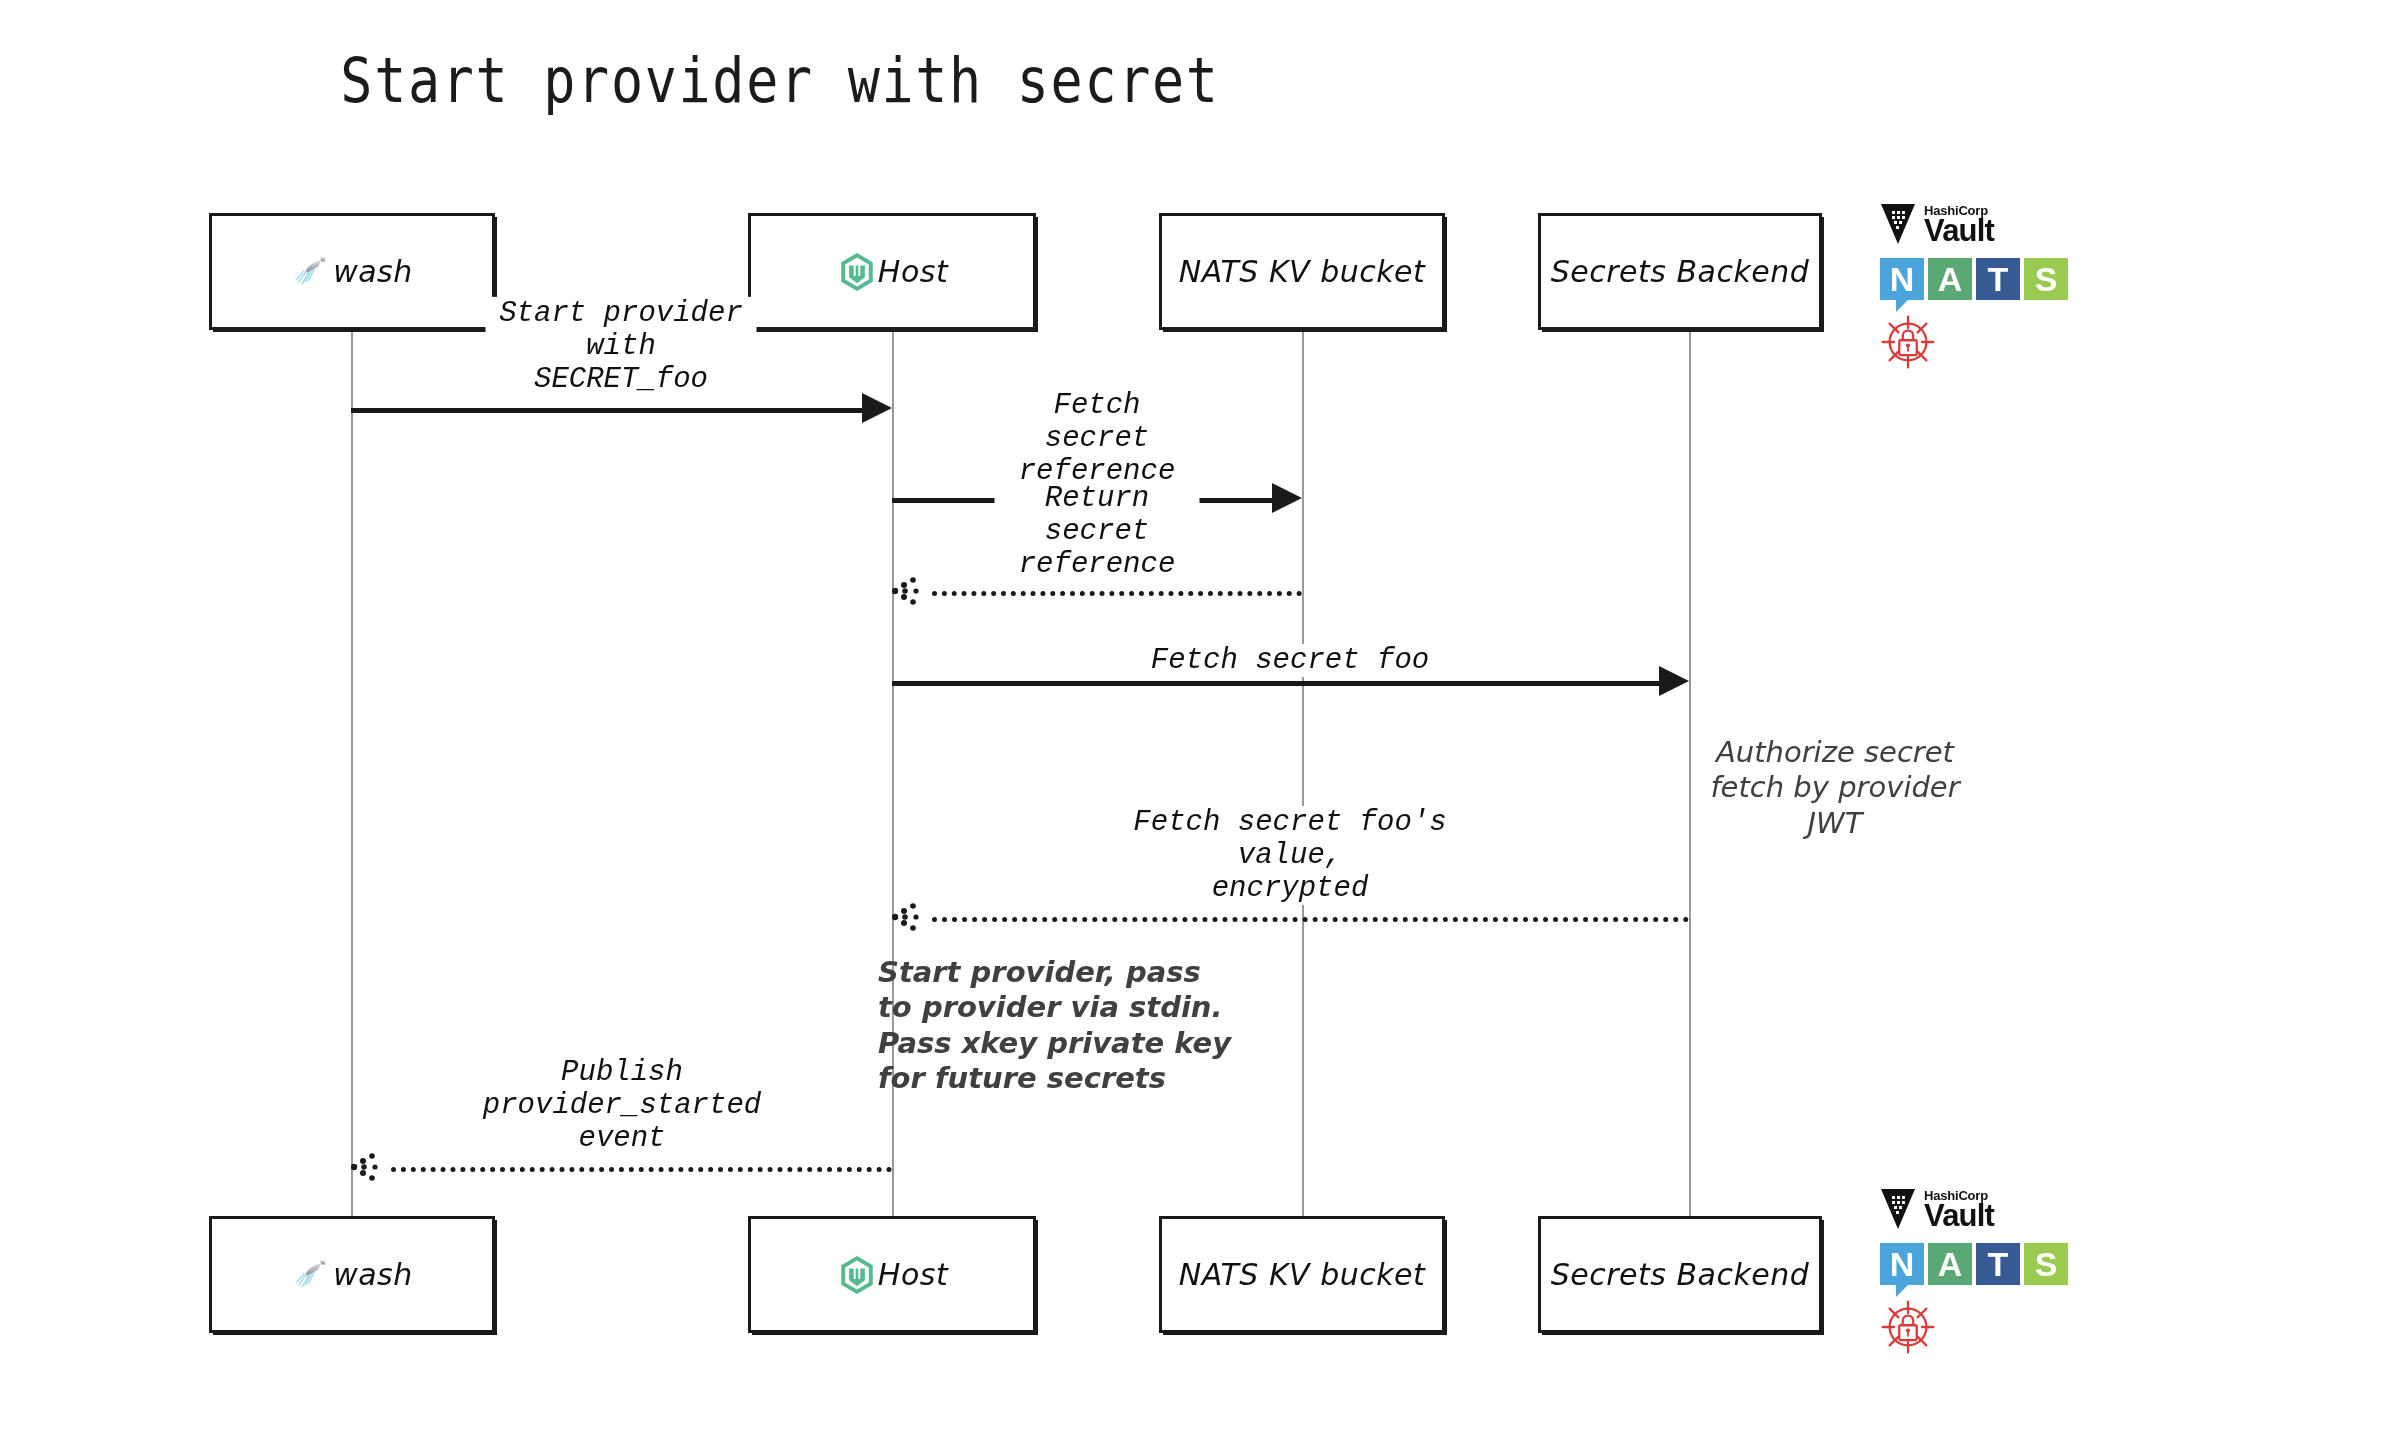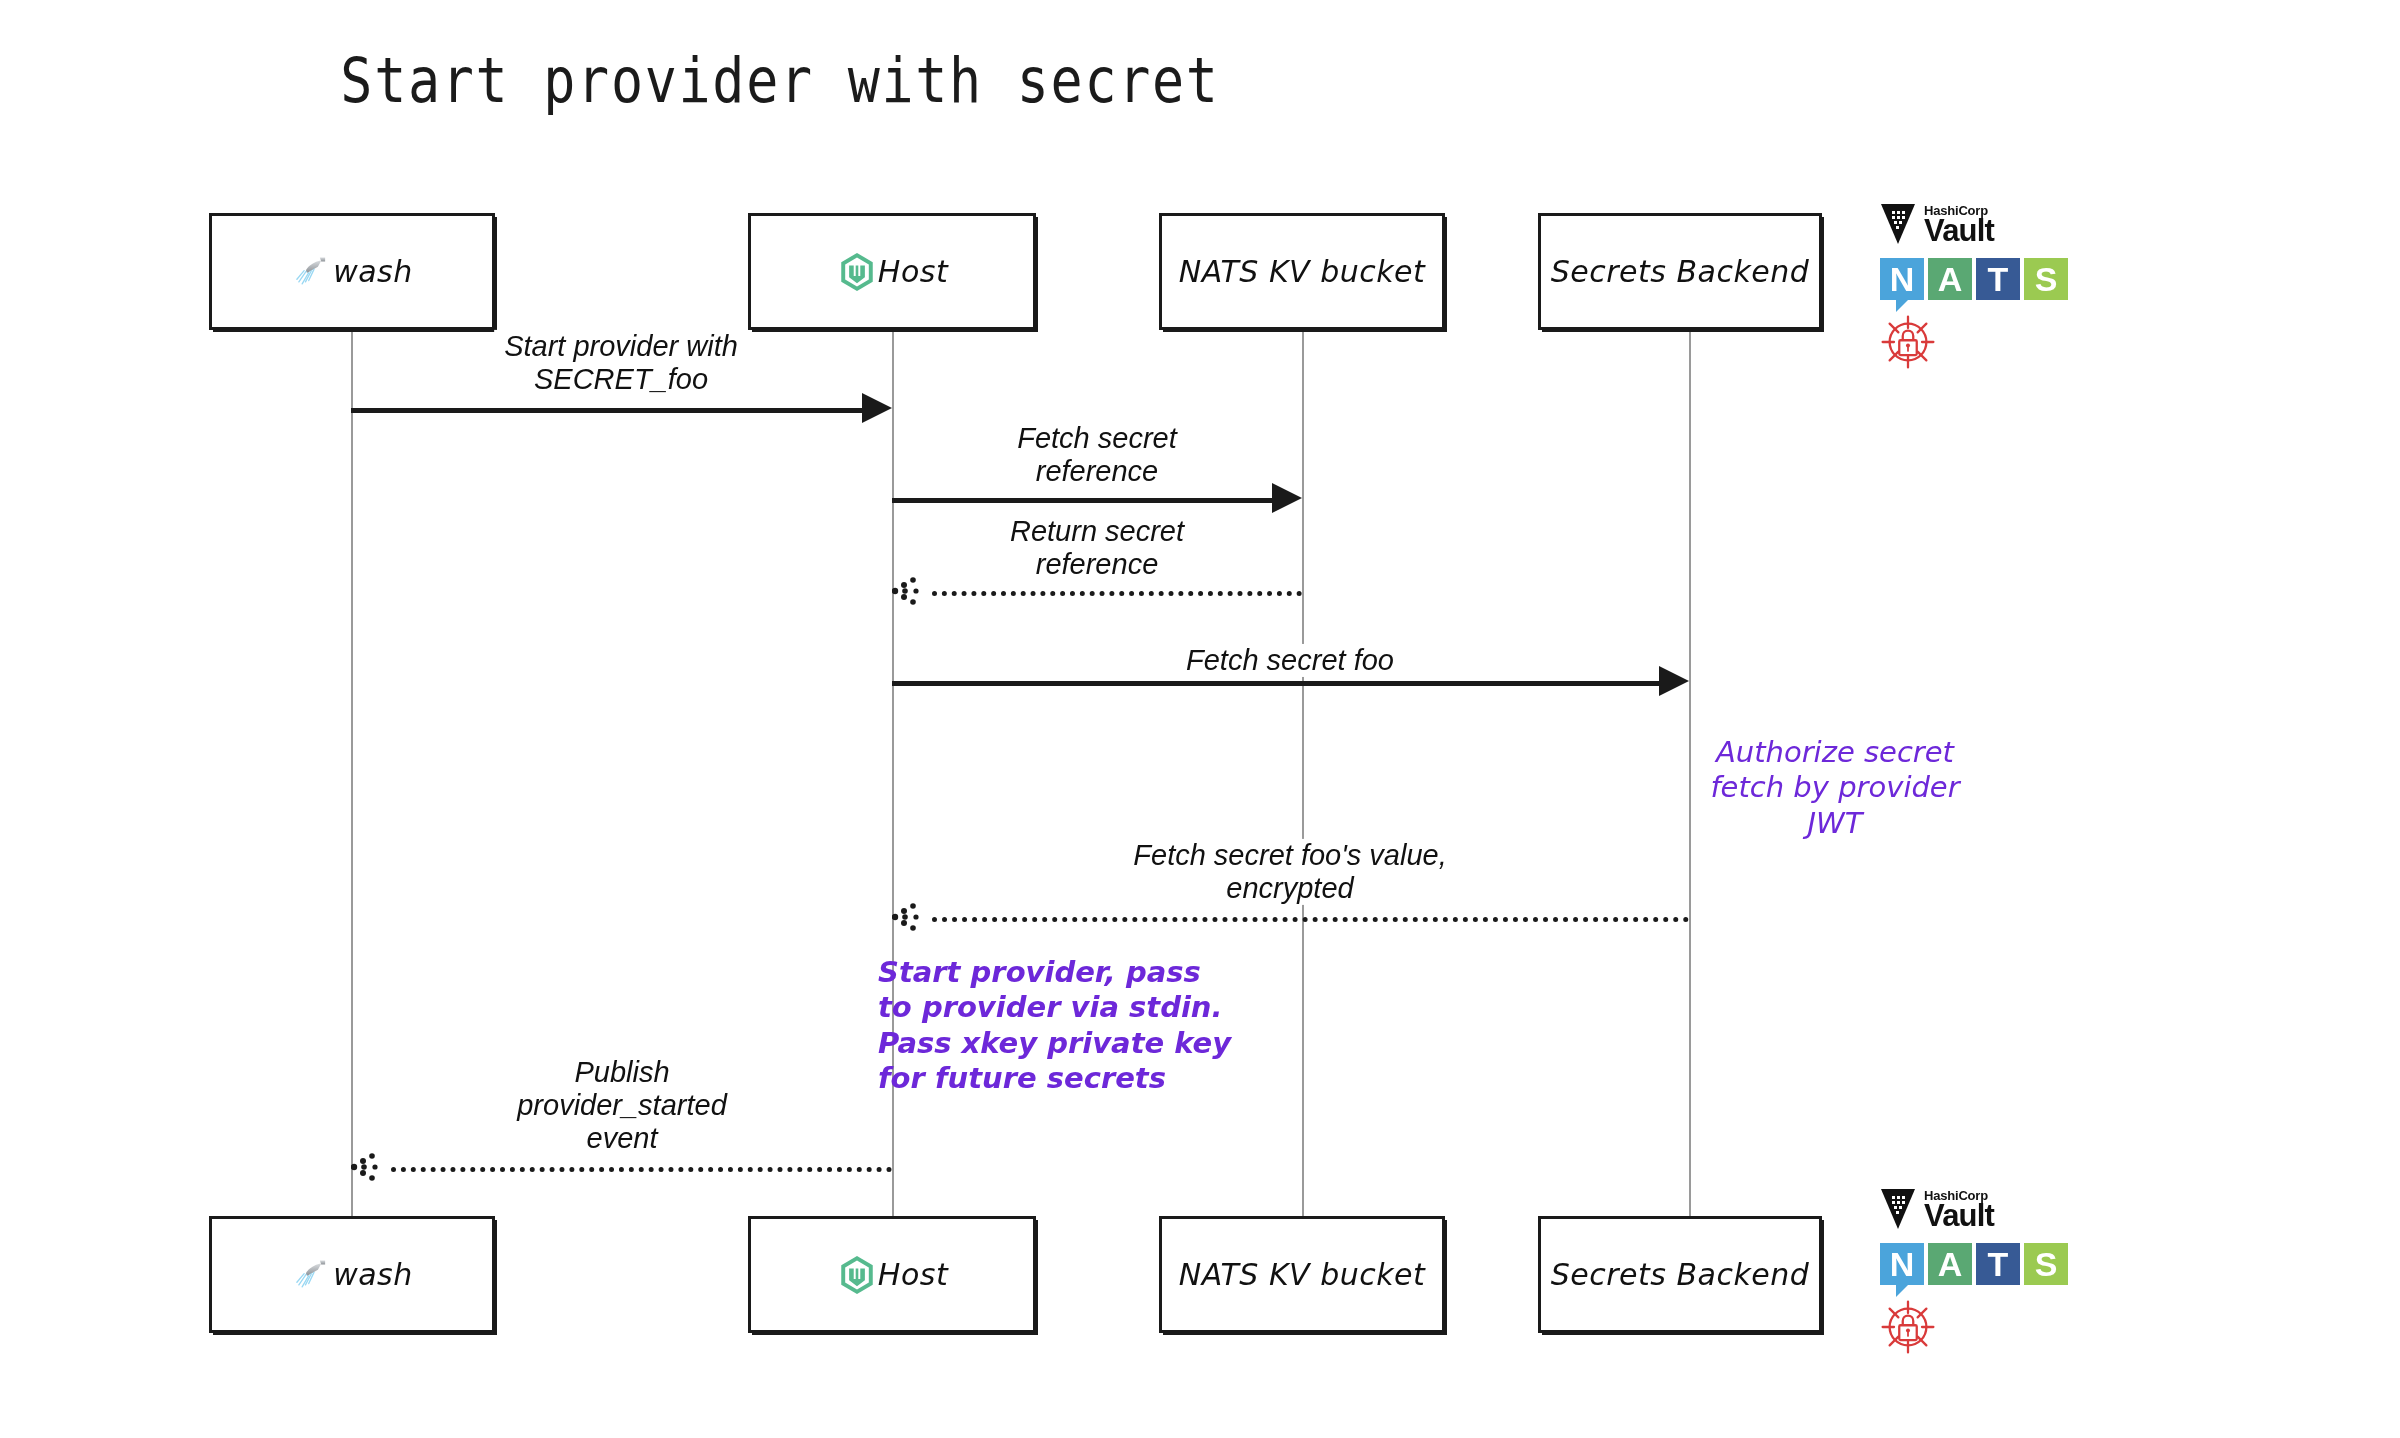--- a/index.html
+++ b/index.html
@@ -86,21 +86,21 @@
     left: 0;
     top: 0;
     height: 0;
     border-top: 5px solid #1a1a1a;
   }
   .msg-line.dotted {
     border-top: 5px dotted #1a1a1a;
   }
   .msg-label {
     position: absolute;
-    font-family: Liberation Sans, sans-serif;
+    font-family: Liberation Mono, monospace;
     font-style: italic;
     font-weight: 500;
     font-size: 29px;
     line-height: 1.14;
     color: #111111;
     text-align: center;
     background: #ffffff;
     padding: 0 10px;
     white-space: pre-line;
     transform: translate(-50%, -100%);
@@ -123,21 +123,21 @@
   }
 
   
   .note {
     position: absolute;
     font-family: "DejaVu Sans", sans-serif;
     font-style: italic;
     font-weight: 500;
     font-size: 29px;
     line-height: 1.22;
-    color: #6d28d9;
+    color: #404040;
     white-space: pre-line;
   }
   .note.center { text-align: center; transform: translateX(-50%); }
   .note.left   { text-align: left; }
 
   
   .logo-stack {
     position: absolute;
     width: 230px;
   }

